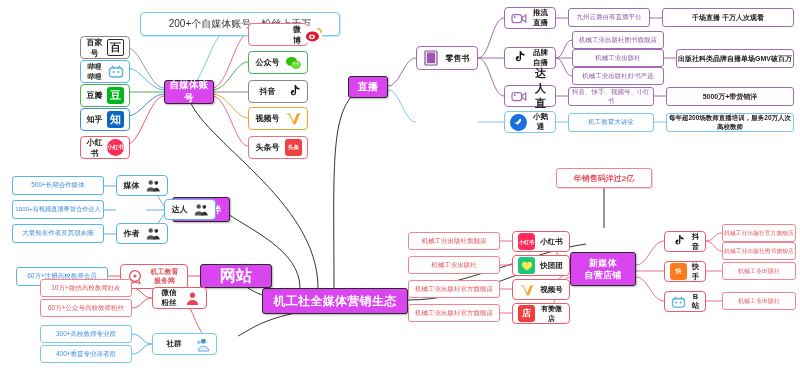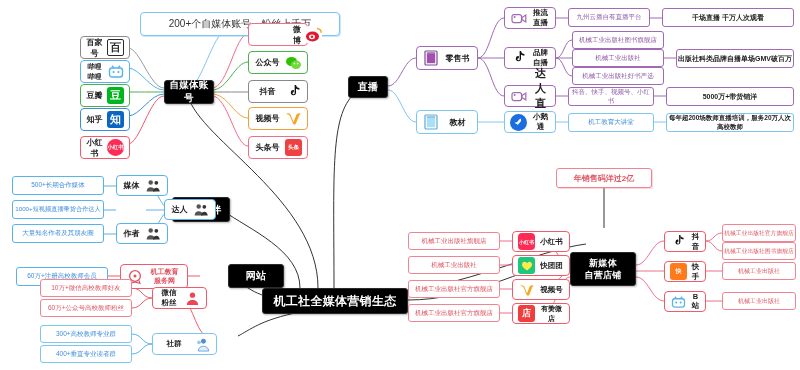--- a/index.html
+++ b/index.html
@@ -9,21 +9,21 @@
     font-family:"Liberation Sans","DejaVu Sans",sans-serif;
     overflow:hidden;
   }
   #canvas { position:absolute; inset:0; }
   svg.wires { position:absolute; left:0; top:0; width:800px; height:370px; pointer-events:none; }
 
   
   .node { position:absolute; display:flex; align-items:center; }
 
   .hub {
-    background:#000000; color:#fff; border:1px solid #2a2a2a; border-radius:3px;
+    background:#d946ef; color:#fff; border:1px solid #2a2a2a; border-radius:3px;
     font-weight:bold; justify-content:center; text-align:center;
     box-shadow:1px 1px 2px rgba(0,0,0,.28);
     letter-spacing:.3px;
   }
   .leafbox {
     background:#fff; border:1px solid #bbb; border-radius:3px;
     justify-content:center; text-align:center; color:#333;
   }
   .iconrow {
     background:#fff; border:1px solid #bbb; border-radius:4px;
@@ -243,30 +243,20 @@
   <div class="node iconrow b-purple" style="left:416px; top:46px; width:62px; height:24px; font-size:8px;">
     <span class="ic" style="background:#fff;">
       <svg width="14" height="16" viewBox="0 0 14 16">
           <rect x="1" y="1" width="12" height="14" rx="1" fill="none" stroke="#7d4a95" stroke-width="1.2"></rect>
           <rect x="2.8" y="3.6" width="8.4" height="9.6" fill="#a24fb0"></rect>
           <rect x="2.8" y="2.4" width="8.4" height="1.2" fill="#7d4a95"></rect>
         </svg>
     </span>
     <span class="lbl">零售书</span>
   </div>
-  <div class="node iconrow b-lblue" style="left:416px; top:110px; width:62px; height:24px; font-size:8px;">
-    <span class="ic" style="background:#fff;">
-      <svg width="14" height="16" viewBox="0 0 14 16">
-          <rect x="1" y="1" width="12" height="14" rx="1" fill="none" stroke="#5aa9d6" stroke-width="1.2"></rect>
-          <rect x="2.8" y="3.6" width="8.4" height="9.6" fill="#a9e0f5"></rect>
-          <rect x="2.8" y="2.4" width="8.4" height="1.2" fill="#5aa9d6"></rect>
-        </svg>
-    </span>
-    <span class="lbl">教材</span>
-  </div>
 
   <div class="node iconrow b-purple" style="left:504px; top:7px; width:52px; height:22px; font-size:7.5px;">
     <span class="ic" style="background:#fff;">
       <svg width="16" height="11" viewBox="0 0 16 11">
           <rect x="1" y="1.6" width="9.5" height="8" rx="2" fill="none" stroke="#a06ab4" stroke-width="1.2"></rect>
           <circle cx="3.6" cy="4" r="1" fill="#a06ab4"></circle>
           <path d="M11 4.4l3.8-2.4v7l-3.8-2.4z" fill="none" stroke="#a06ab4" stroke-width="1.2"></path>
         </svg>
     </span>
     <span class="lbl">推流直播</span>
@@ -346,21 +336,21 @@
       <svg class="person" viewBox="0 0 16 15">
           <circle cx="5" cy="4.2" r="2.4" fill="#555"></circle>
           <path d="M.6 14c0-3 2-4.6 4.4-4.6S9.4 11 9.4 14z" fill="#555"></path>
           <circle cx="11" cy="4.6" r="2" fill="#333"></circle>
           <path d="M7.4 14c0-2.7 1.7-4.2 3.6-4.2s3.6 1.5 3.6 4.2z" fill="#333"></path>
         </svg>
     </span>
   </div>
   <div class="node leafbox b-blue t-blue" style="left:12px; top:224px; width:92px; height:19px; font-size:6.5px;">大量知名作者及其朋友圈</div>
 
-  <div class="node hub" style="left:200px; top:264px; width:56px; height:24px; font-size:10px;margin-left:28px;">网站</div>
+  <div class="node hub" style="left:200px; top:264px; width:72px; height:24px; font-size:16px;">网站</div>
 
   <div class="node iconrow b-red" style="left:120px; top:264px; width:68px; height:25px; font-size:7.5px;">
     <span class="ic" style="background:#fff;">
       <svg width="16" height="16" viewBox="0 0 16 16">
           <circle cx="8" cy="7" r="5.4" fill="none" stroke="#e0525f" stroke-width="1.3"></circle>
           <circle cx="8" cy="7" r="1.5" fill="#e0525f"></circle>
           <path d="M4 11.5l-1 3 5-1.6 5 1.6-1-3" fill="none" stroke="#e0525f" stroke-width="1.1"></path>
         </svg>
     </span>
     <span class="lbl" style="font-size:7px;line-height:8.5px;color:#e0525f;">机工教育<br>服务网</span>

